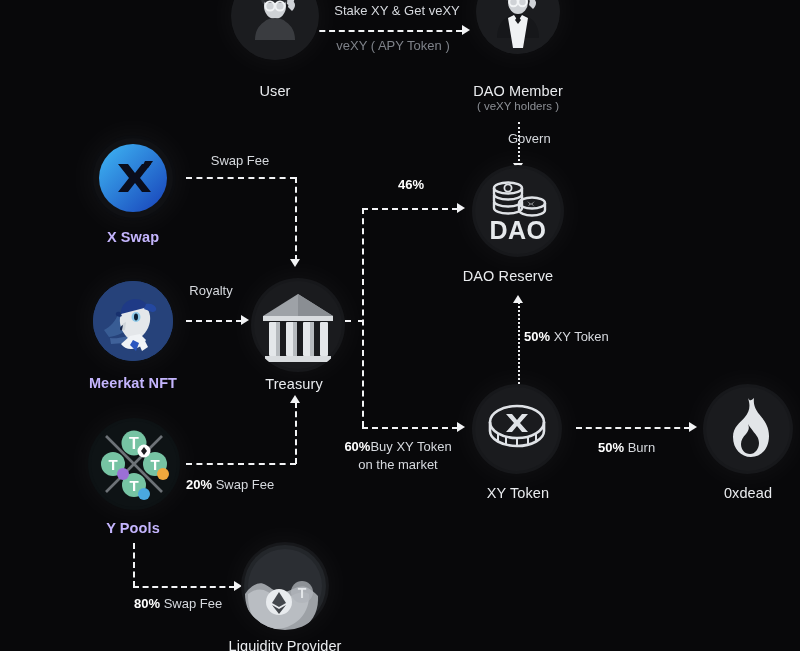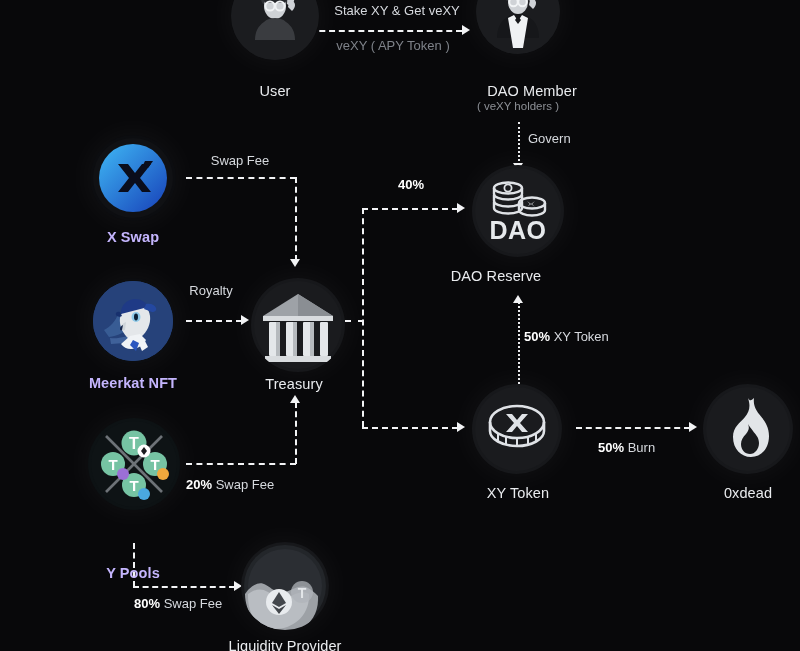--- a/index.html
+++ b/index.html
@@ -123,40 +123,44 @@
 
   <div class="seg thin v" style="left:518px;top:302px;height:86px;"></div>
   <div class="arrow up" style="left:513px;top:295px;"></div>
 
   <div class="seg h" style="left:576px;top:427px;width:114px;"></div>
   <div class="arrow right" style="left:689px;top:422px;"></div>
 
   <div class="edge-label center" style="left:397px;top:2px;">Stake XY &amp; Get veXY</div>
   <div class="edge-label center dim" style="left:393px;top:37px;">veXY ( APY Token )</div>
 
-  <div class="edge-label" style="left:528px;top:130px;">Govern</div>
+  <div class="edge-label" style="left:508px;top:130px;">Govern</div>
 
   <div class="edge-label center" style="left:240px;top:152px;">Swap Fee</div>
 
   <div class="edge-label center" style="left:211px;top:282px;">Royalty</div>
 
   <div class="edge-label" style="left:186px;top:476px;">
     <span class="pct">20%</span>
     <span>Swap Fee</span>
   </div>
 
   <div class="edge-label" style="left:134px;top:595px;text-align:right;">
     <span class="pct">80%</span>
     <span>Swap Fee</span>
   </div>
 
   <div class="edge-label" style="left:398px;top:176px;">
-    <span class="pct">40%</span>
-  </div>
-
+    <span class="pct">46%</span>
+  </div>
+
+  <div class="edge-label center" style="left:398px;top:438px;">
+    <span class="pct">60%</span><span>Buy XY Token</span><br>
+    <span>on the market</span>
+  </div>
 
   <div class="edge-label" style="left:524px;top:328px;">
     <span class="pct">50%</span>
     <span>XY Token</span>
   </div>
 
   <div class="edge-label" style="left:598px;top:439px;">
     <span class="pct">50%</span>
     <span>Burn</span>
   </div>
@@ -188,21 +192,21 @@
         <circle cx="37.5" cy="32" r="4.2" fill="none" stroke="#f2f4f6" stroke-width="1.9"></circle>
         <circle cx="46.5" cy="32" r="4.2" fill="none" stroke="#f2f4f6" stroke-width="1.9"></circle>
         <line x1="41.7" y1="32" x2="42.3" y2="32" stroke="#f2f4f6" stroke-width="1.9"></line>
         <path d="M30 48c3-3 7-4 12-4s9 1 12 4c6 4 9 11 9 20H21c0-9 3-16 9-20z" fill="#16171a"></path>
         <path d="M38 45l4 6 4-6 6 3-5 30h-10l-5-30z" fill="#f0f2f4"></path>
         <path d="M42 46l-3 4 3 4 3-4z" fill="#17181b"></path>
         <path d="M54 30c3-2 6 0 6 3 0 2-1 4-3 6l-4-4z" fill="#cfd2d6"></path>
         <path d="M54 14c2-3 6-2 7 1 1 3-1 14-3 18l-5-3z" fill="#cfd2d6"></path>
       </svg>
     </div>
-    <div class="label" style="left:532px;top:83px;">DAO Member</div>
+    <div class="label" style="left:518px;top:83px;">DAO Member</div>
     <div class="sublabel" style="left:518px;top:100px;text-align:center;">( veXY holders )</div>
   </div>
 
   <div class="node">
     <div class="disc glow" style="left:90px;top:135px;width:86px;height:86px;background:#0c0d10;">
       <svg width="86" height="86" viewBox="0 0 86 86">
         <defs>
           <linearGradient id="xsg" x1="0" y1="0" x2="1" y2="1">
             <stop offset="0" stop-color="#3fb8f5"></stop>
             <stop offset="1" stop-color="#1740b8"></stop>
@@ -254,21 +258,21 @@
         <text x="67" y="52" font-family="Liberation Sans, sans-serif" font-size="15" font-weight="bold" fill="#ffffff" text-anchor="middle">T</text>
         <circle cx="46" cy="67" r="12" fill="#7fd3b0" opacity=".92"></circle>
         <text x="46" y="73" font-family="Liberation Sans, sans-serif" font-size="15" font-weight="bold" fill="#ffffff" text-anchor="middle">T</text>
         <circle cx="56" cy="33" r="6.5" fill="#ffffff"></circle>
         <path d="M56 29l3 4-3 4-3-4z" fill="#1a1c1f"></path>
         <circle cx="35" cy="56" r="6" fill="#9b6fd6"></circle>
         <circle cx="75" cy="56" r="6" fill="#f0a93d"></circle>
         <circle cx="56" cy="76" r="6" fill="#4aa8e0"></circle>
       </svg>
     </div>
-    <div class="label blue" style="left:133px;top:520px;margin-top:45px;">Y Pools</div>
+    <div class="label blue" style="left:133px;top:520px;">Y Pools</div>
   </div>
 
   <div class="node">
     <div class="disc dark glow" style="left:251px;top:278px;width:94px;height:94px;">
       <svg width="94" height="94" viewBox="0 0 94 94">
         <circle cx="47" cy="47" r="44" fill="#1a1b1e"></circle>
         <path d="M47 16L82 38H12z" fill="#9ea2a7"></path>
         <path d="M47 16L82 38H47z" fill="#8a8e93"></path>
         <rect x="12" y="38" width="70" height="5" fill="#d9dcdf"></rect>
         <g fill="#e4e7ea">
@@ -298,21 +302,21 @@
           <path d="M22 30v6c0 3 6 5.5 14 5.5S50 39 50 36v-6"></path>
           <path d="M22 37v6c0 3 6 5.5 14 5.5S50 46 50 43v-6"></path>
           <ellipse cx="60" cy="38" rx="13" ry="5.5"></ellipse>
           <path d="M47 38v7c0 3 6 5.5 13 5.5s13-2.5 13-5.5v-7"></path>
         </g>
         <circle cx="36" cy="23" r="3.6" fill="none" stroke="#dfe2e6" stroke-width="1.8"></circle>
         <path d="M55 36l4 3 4-3-3 3 3 3-4-3-4 3 3-3z" fill="#dfe2e6"></path>
         <text x="46" y="74" font-family="Liberation Sans, sans-serif" font-size="25" font-weight="bold" fill="#e6e9ec" text-anchor="middle" letter-spacing="0.5">DAO</text>
       </svg>
     </div>
-    <div class="label" style="left:496px;top:268px;">DAO Reserve</div>
+    <div class="label" style="left:508px;top:268px;">DAO Reserve</div>
   </div>
 
   <div class="node">
     <div class="disc dark glow" style="left:472px;top:384px;width:90px;height:90px;">
       <svg width="90" height="90" viewBox="0 0 90 90">
         <circle cx="45" cy="45" r="42" fill="#1a1b1e"></circle>
         <ellipse cx="45" cy="38" rx="27" ry="16" fill="none" stroke="#dfe2e6" stroke-width="2.6"></ellipse>
         <path d="M18 38v9c0 8 12 15 27 15s27-7 27-15v-9" fill="none" stroke="#dfe2e6" stroke-width="2.6"></path>
         <g stroke="#dfe2e6" stroke-width="2">
           <line x1="26" y1="50" x2="26" y2="57"></line>

